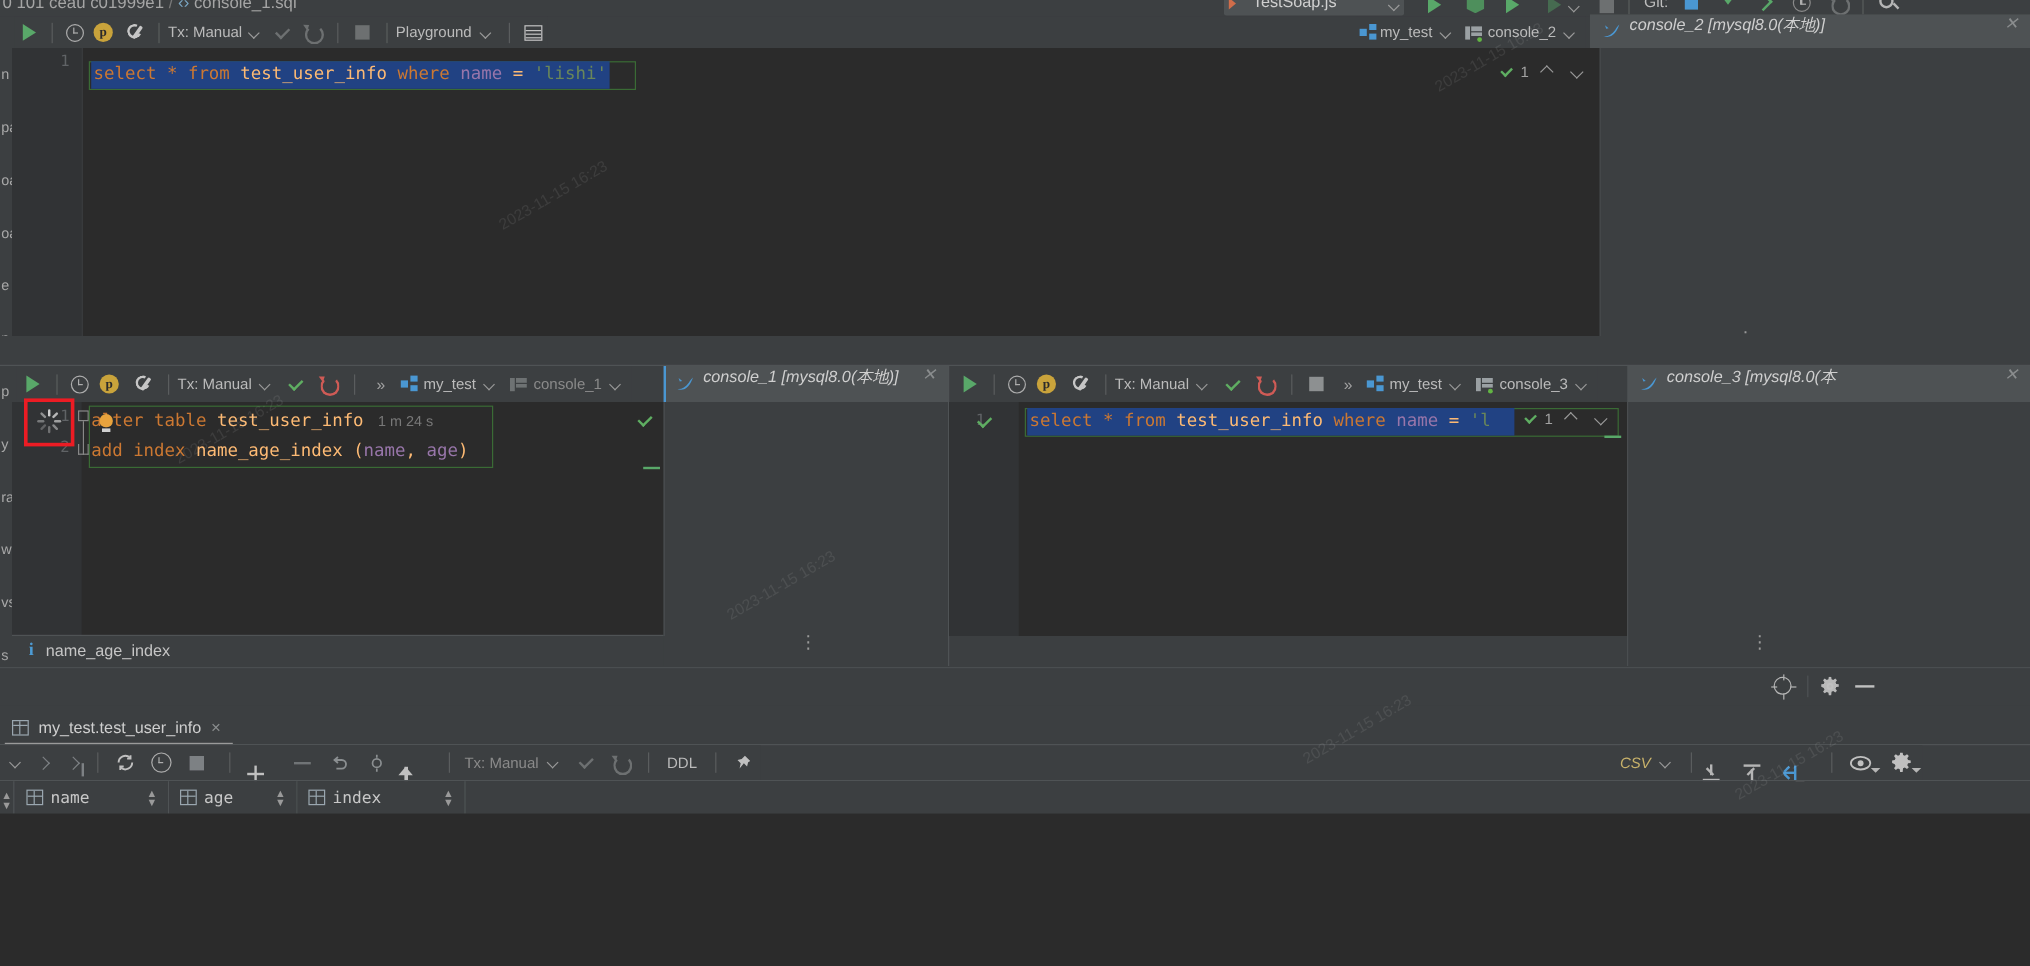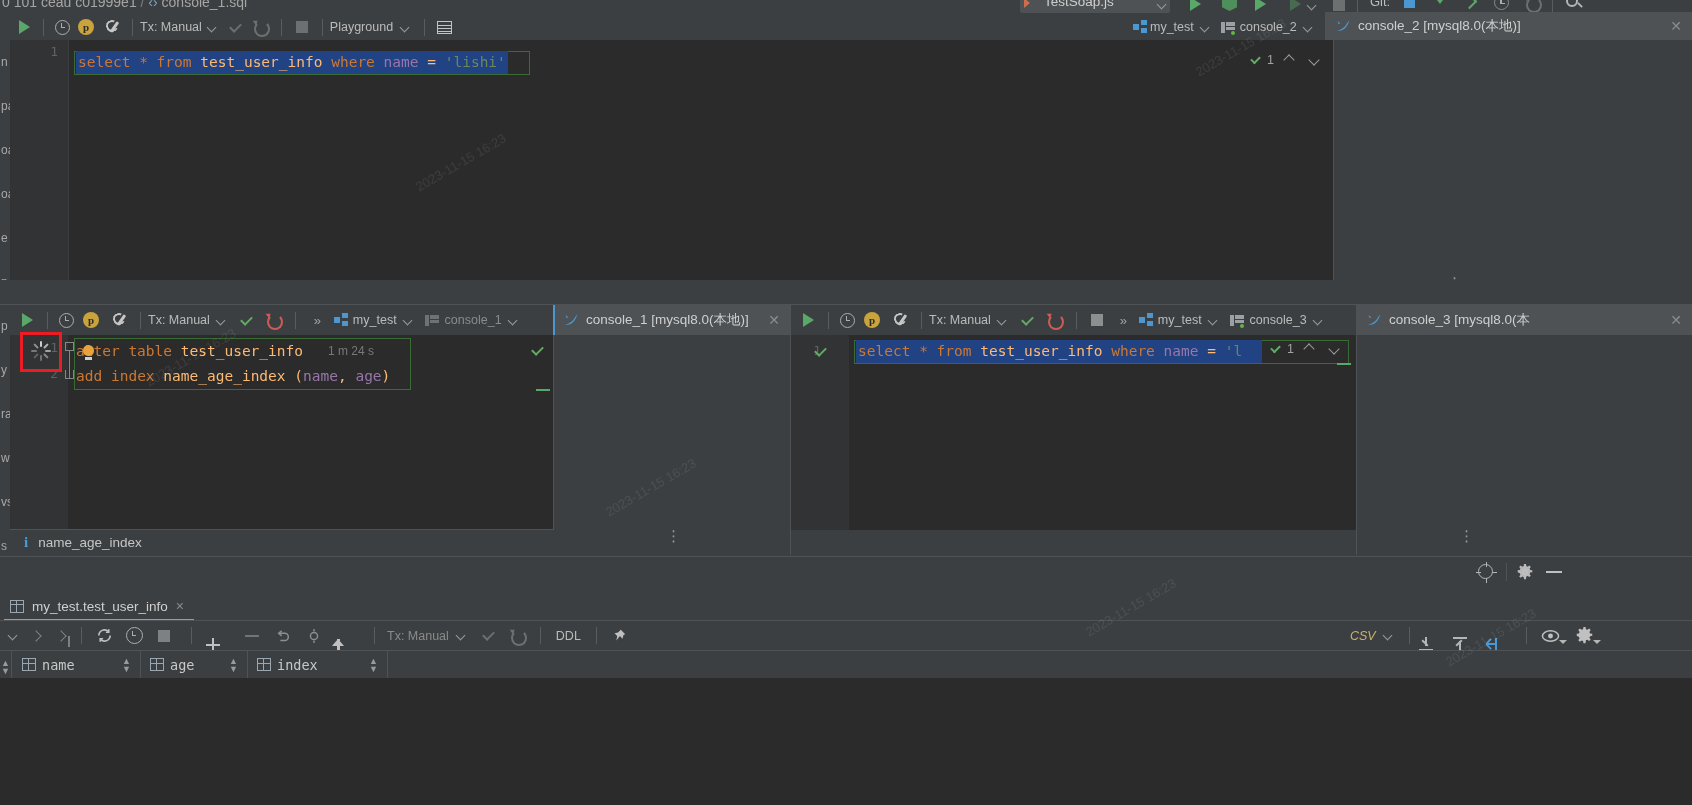--- a/index.html
+++ b/index.html
@@ -98,21 +98,21 @@
   .k-key{color:#cc7832;}
   .k-ident{color:#fdba74;}
   .k-col{color:#9876aa;}
   .k-str{color:#6a8759;}
   .k-star{color:#cc7832;}
   .sel{background:#214283;}
   .greenbox{border:1px solid #3a6b35;}
   .tstamp{color:#787878;font-size:12px;font-family:"Liberation Sans",sans-serif;}
 
   
-  .tab{display:flex;align-items:center;gap:7px;height:30px;padding:0 10px 0 9px;background:#4e5254;}
+  .tab{display:flex;gap:7px;height:30px;padding:0 10px 0 9px;background:#4e5254;font-style:italic;}
   .tab .title{font-size:13.5px;color:#cfcfcf;white-space:nowrap;}
   .xicon{color:#8a8d8e;font-size:14px;line-height:1;}
 
   
   .wm{position:absolute;color:rgba(255,255,255,0.085);font-size:13px;transform:rotate(-30deg);
       white-space:nowrap;pointer-events:none;user-select:none;font-family:"Liberation Sans",sans-serif;}
 
   .redbox{border:3px solid #ec1c24;}
 
   
@@ -395,21 +395,21 @@
     </div>
   </div>
 
   <div class="abs" style="left:65px;top:342px;width:9px;height:9px;border:1px solid #888;"></div>
   <div class="abs" style="left:69px;top:351px;width:1px;height:28px;background:#888;"></div>
   <div class="abs" style="left:65px;top:370px;width:9px;height:9px;border:1px solid #888;border-top:none;"></div>
 
   <div class="abs greenbox" style="left:74px;top:338px;width:337px;height:52px;"></div>
 
   <div class="abs code" style="left:76px;top:339px;height:25px;line-height:25px;"><span class="k-key">alter</span><span class="k-ident"> </span><span class="k-key">table</span><span class="k-ident"> </span><span class="k-ident">test_user_info</span></div>
-  <div class="abs tstamp" style="left:328px;top:344px;">1 m 24 s</div>
+  <div class="abs tstamp" style="left:315px;top:344px;">1 m 24 s</div>
 
   <div class="abs code" style="left:76px;top:364px;height:25px;line-height:25px;"><span class="k-key">add</span><span class="k-ident"> </span><span class="k-key">index</span><span class="k-ident"> </span><span class="k-ident">name_age_index</span><span class="k-ident"> (</span><span class="k-col">name</span><span class="k-ident">, </span><span class="k-col">age</span><span class="k-ident">)</span></div>
   <div class="abs" style="left:255px;top:365px;width:52px;height:19px;background:#3f4d3c;z-index:-1;"></div>
 
   <div class="abs" style="left:83px;top:345px;">
     <div style="width:11px;height:11px;background:#e8a33d;border-radius:50% 50% 45% 45%;"></div>
     <div style="width:7px;height:3px;background:#d0d0d0;margin:1px auto 0;"></div>
   </div>
 
   <div class="abs ic" style="left:530px;top:343px;">

